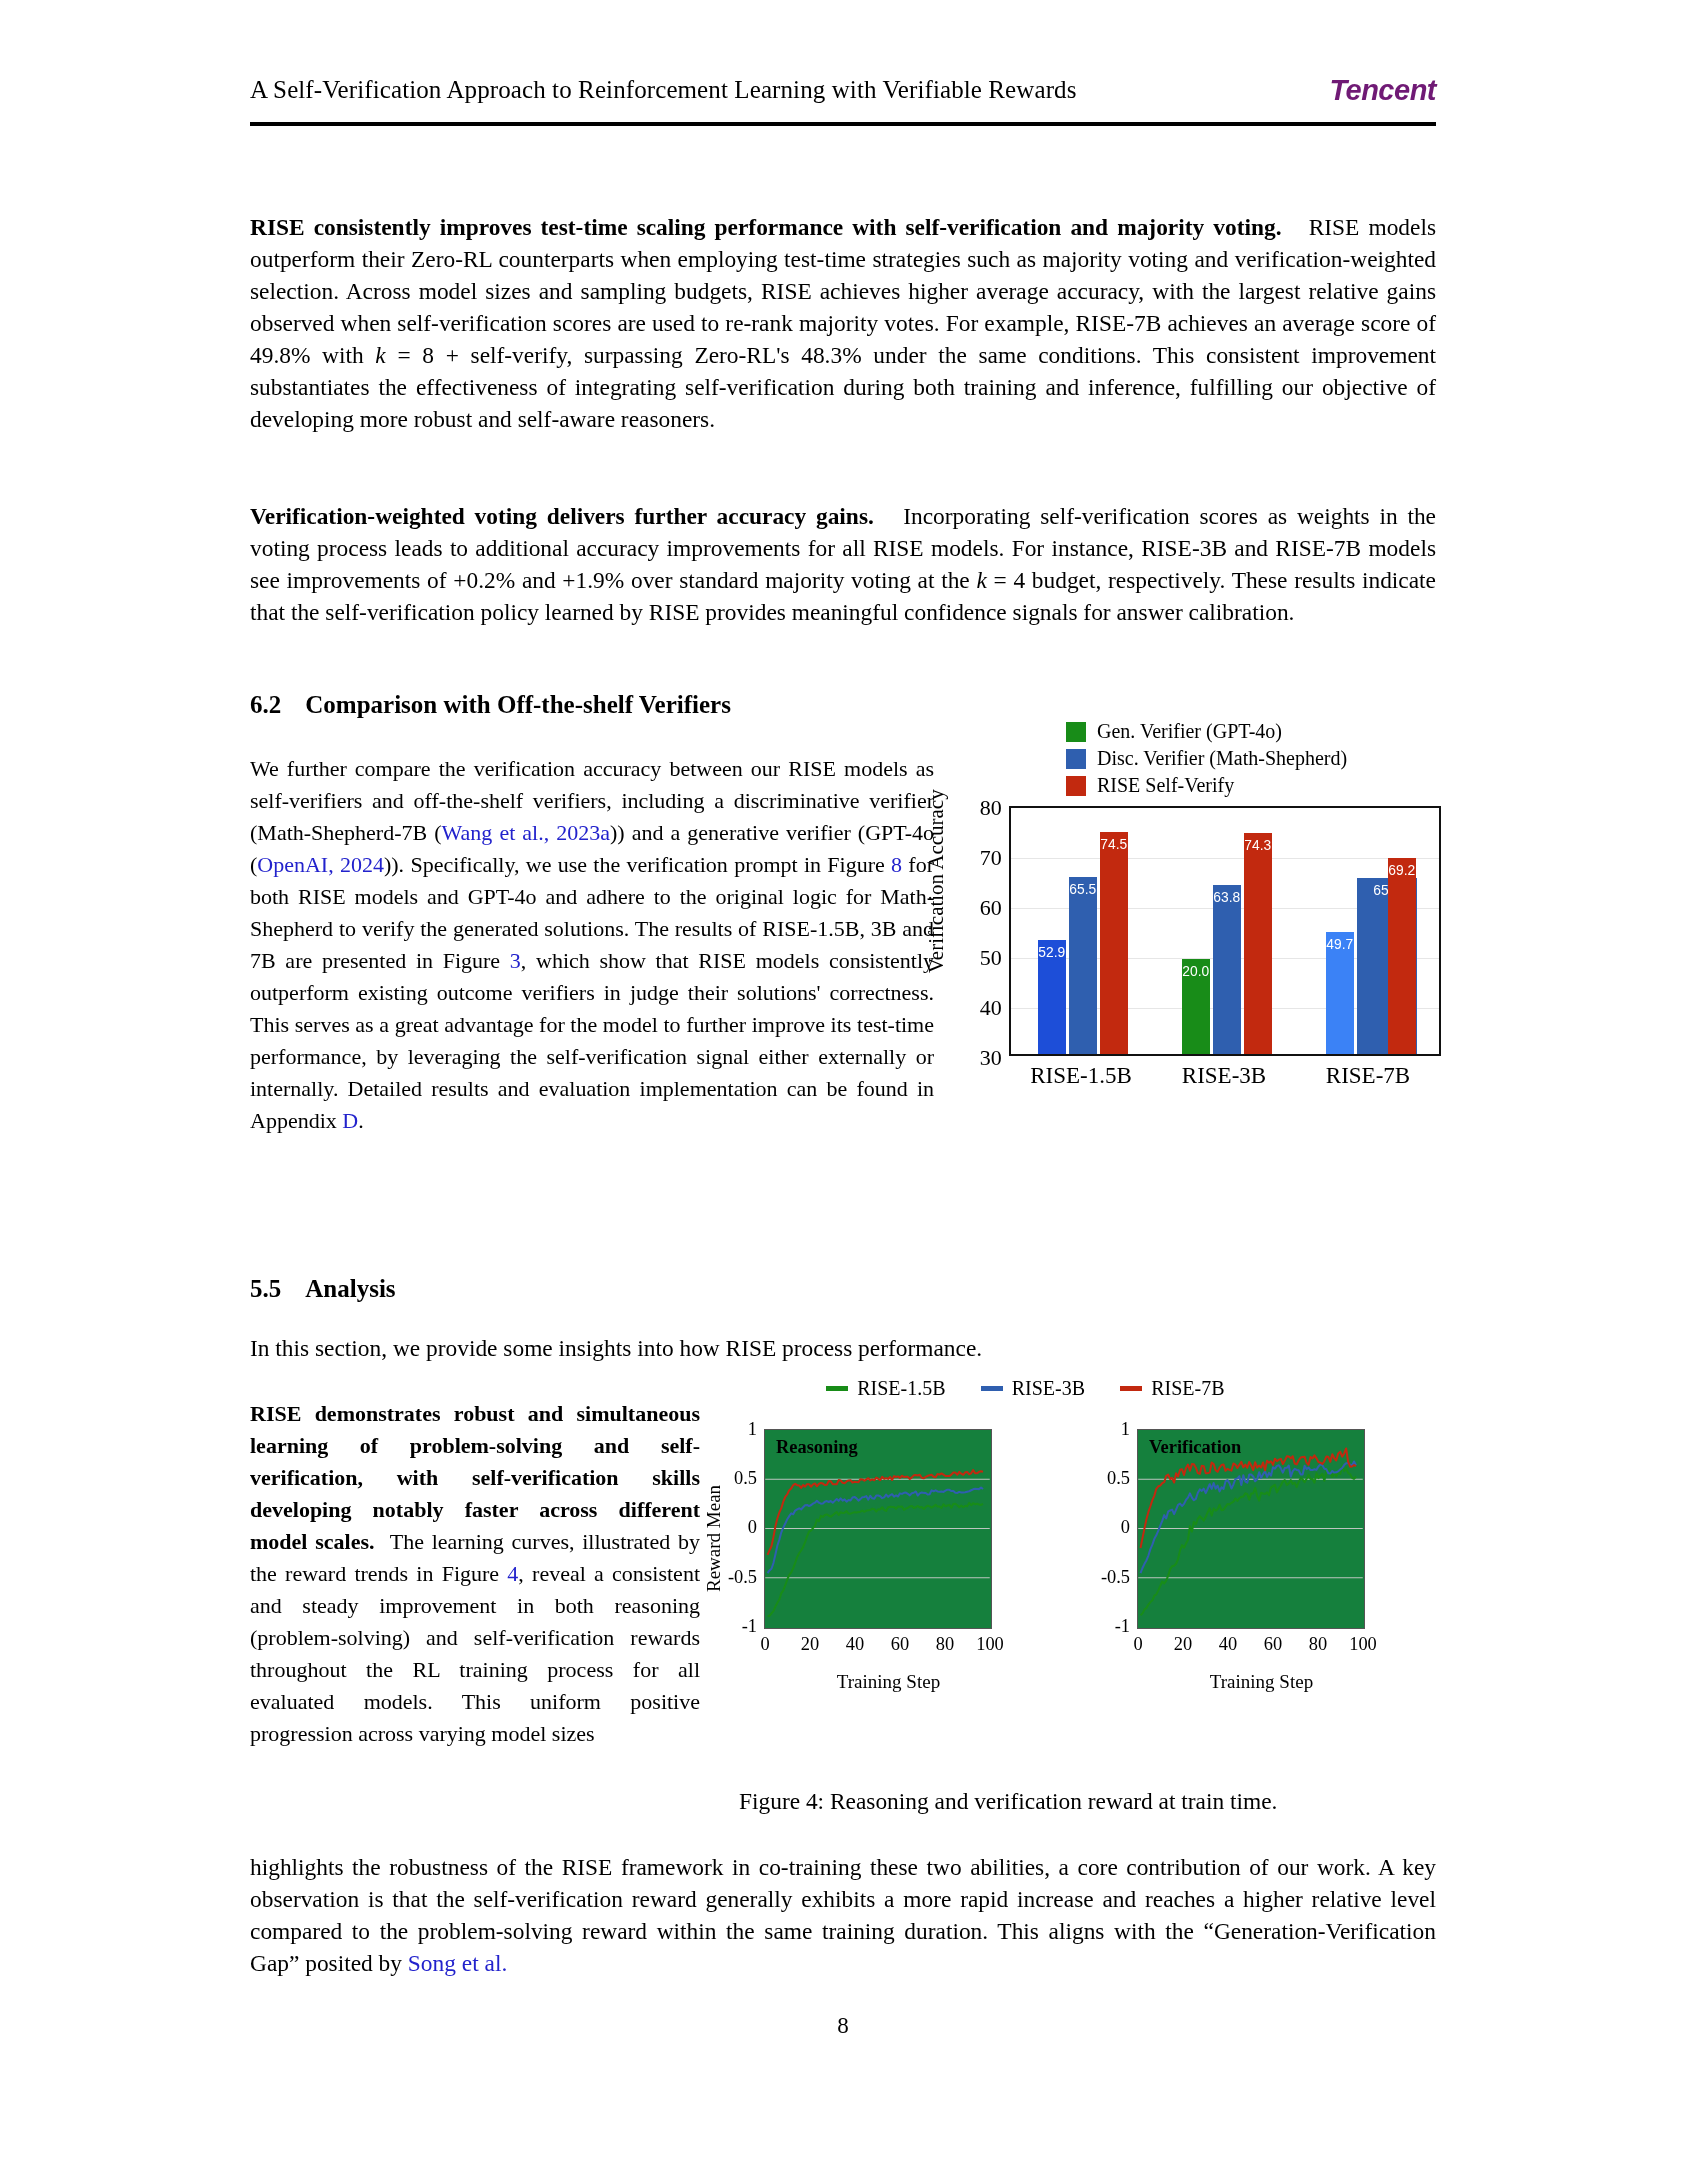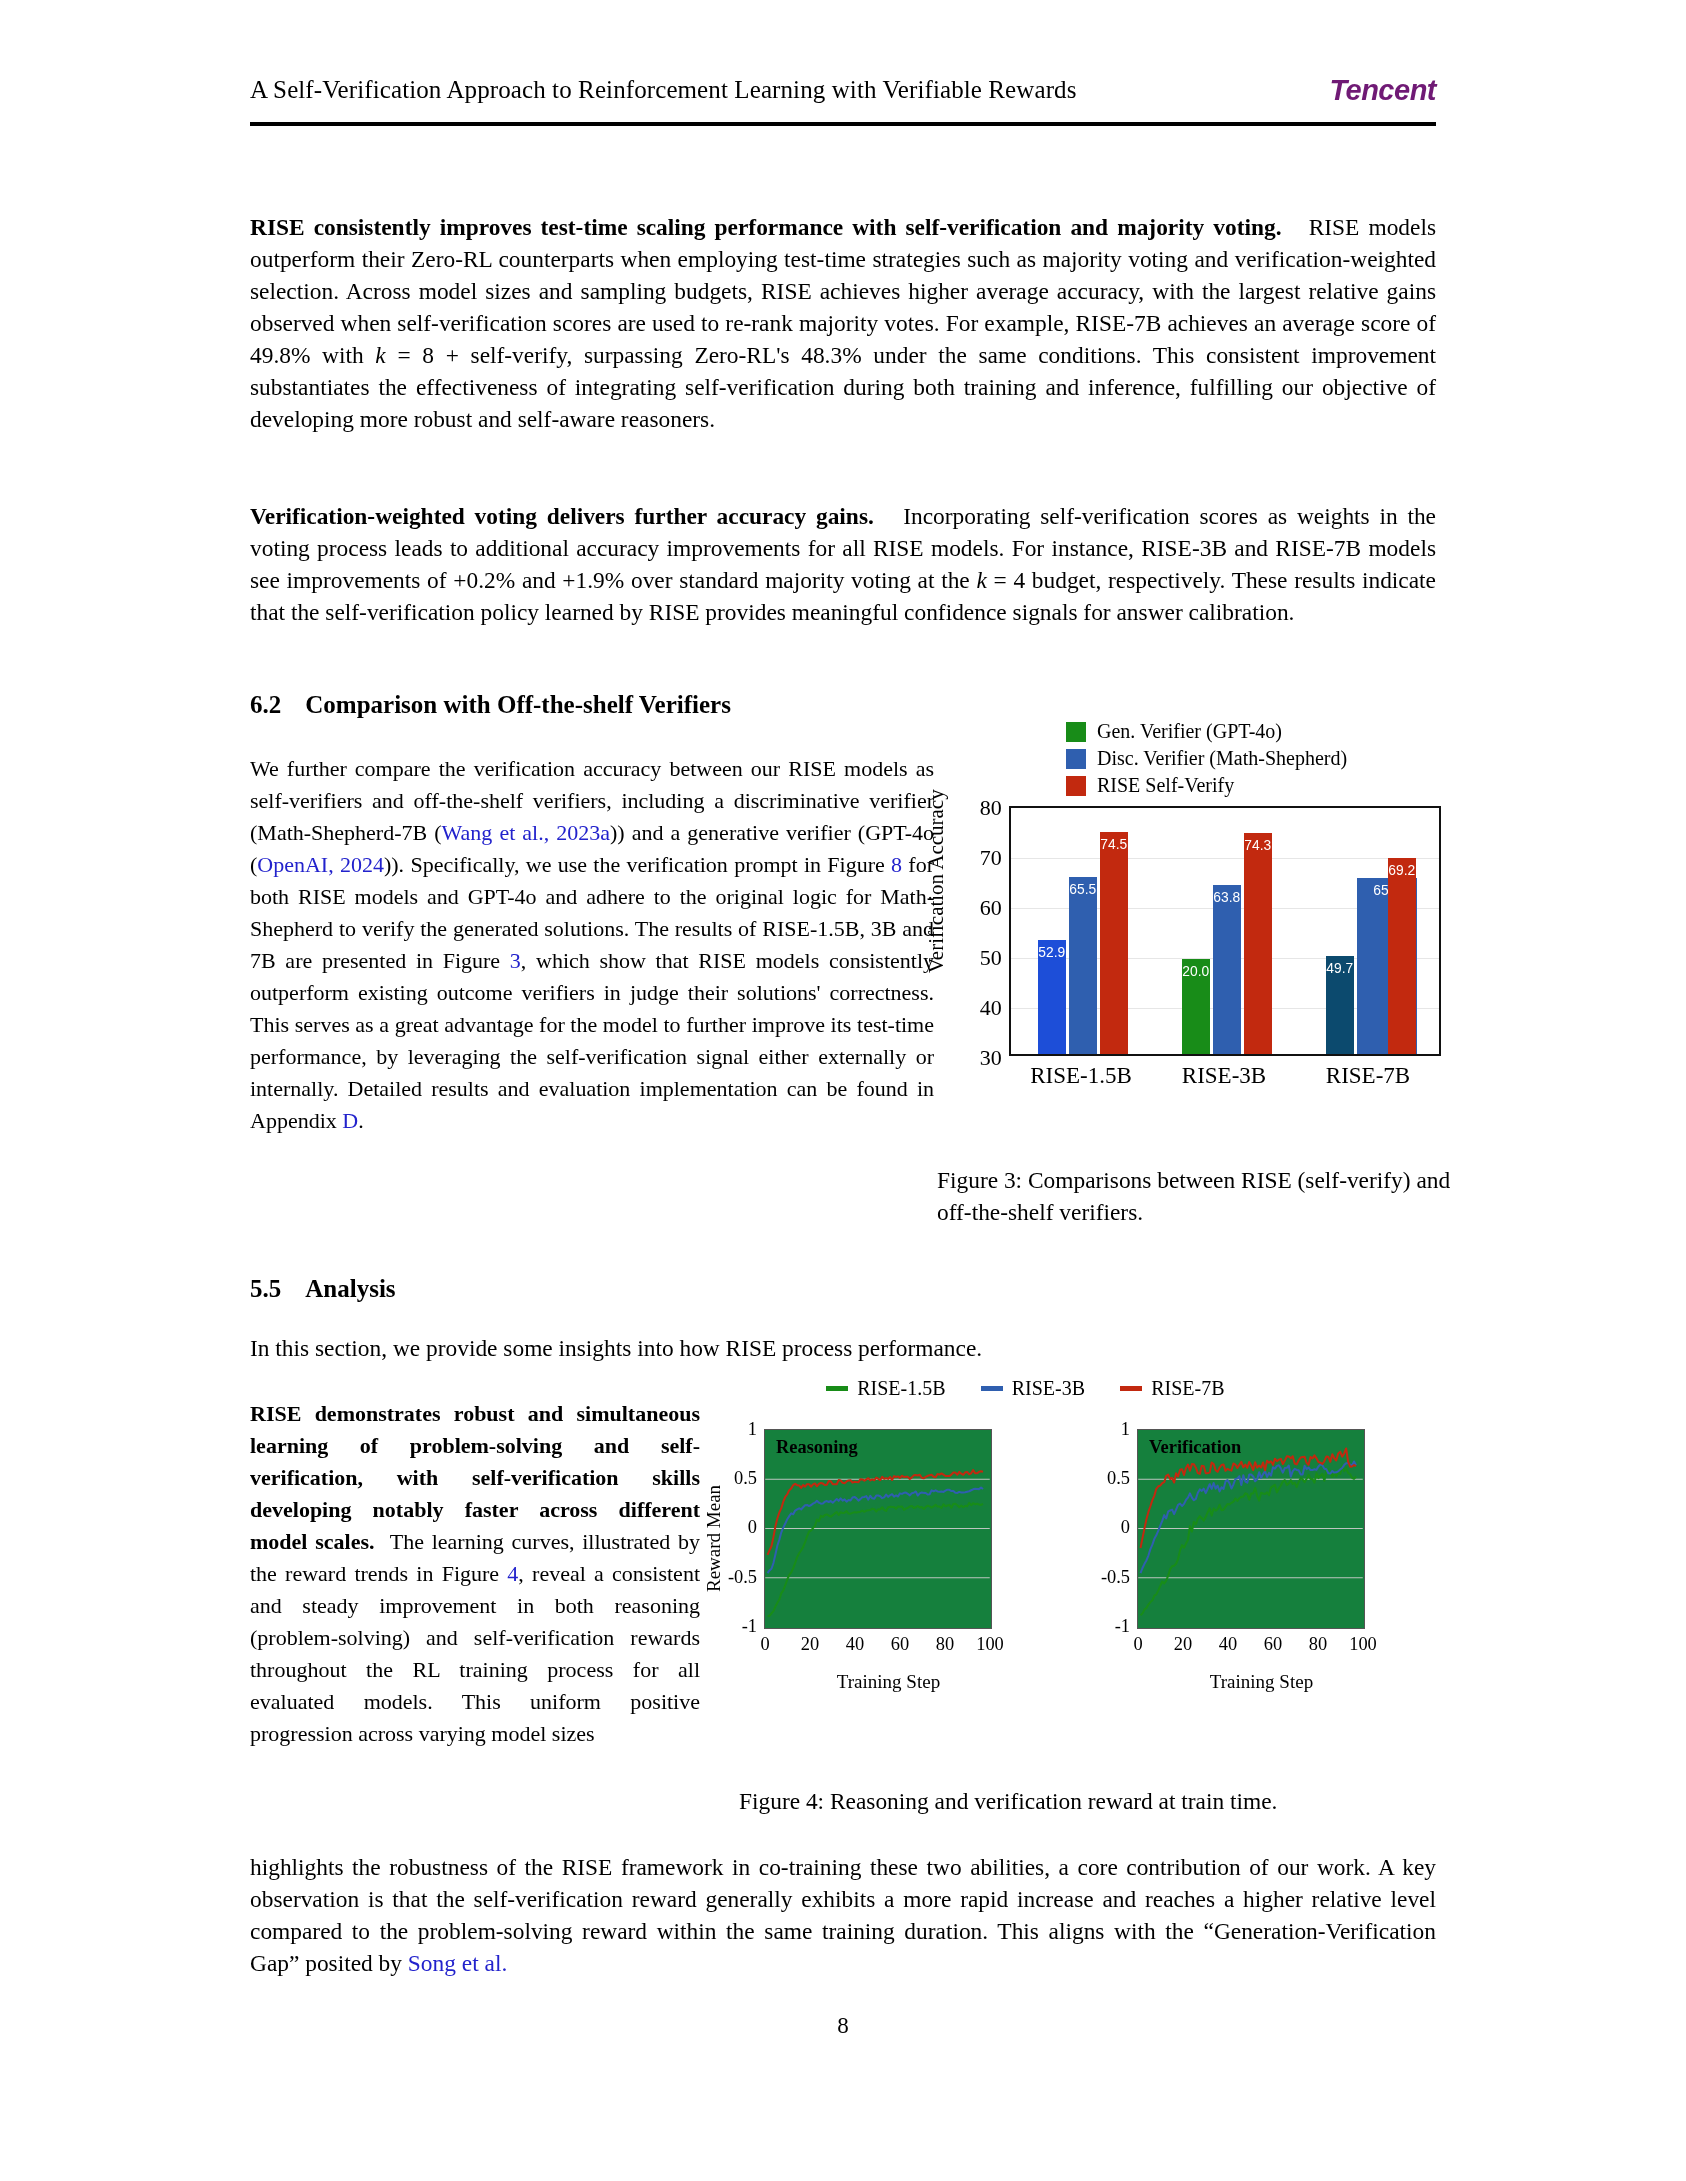--- a/index.html
+++ b/index.html
@@ -332,39 +332,38 @@
             <span class="val">20.0</span>
           </div>
           <div class="bar" style="left: 58px; background: rgb(47, 95, 175); height: 169px;">
             <span class="val">63.8</span>
           </div>
           <div class="bar" style="left: 89px; background: rgb(194, 41, 15); height: 221px;">
             <span class="val">74.3</span>
           </div>
         </div>
         <div class="group" style="left: 288px; width: 144px;">
-          <div class="bar" style="left: 27px; background: #0c4a6e; height: 98px;">
+          <div class="bar" style="left: 27px; background: #3b82f6; height: 122px;">
             <span class="val">49.7</span>
           </div>
           <div class="bar" style="left: 58px; background: rgb(47, 95, 175); height: 176px; padding-left: 32px;">
             <span class="val">65.3</span>
           </div>
           <div class="bar" style="left: 89px; background: rgb(194, 41, 15); height: 196px;">
             <span class="val">69.2</span>
           </div>
         </div>
       </div>
     <div id="bar-xticks">
         <div class="xtick" style="left: 72px; width: 144px;">RISE-1.5B</div>
         <div class="xtick" style="left: 215px; width: 144px;">RISE-3B</div>
         <div class="xtick" style="left: 359px; width: 144px;">RISE-7B</div>
       </div>
   </div>
 
-  <div class="fig-cap" style="left:937px; top:1164px; width:514px;">Figure 3: Comparisons between RISE (self-verify) and off-the-shelf verifiers.</div>
 
   <div class="col-full sec-head" style="top:1273px;">
     <span class="num">5.5</span><span>Analysis</span>
   </div>
 
   <div class="col-full" style="top:1332px;">In this section, we provide some insights into how RISE process performance.</div>
 
   <div class="col-left" style="top:1398px; width:450px;">
     <span class="bold">RISE demonstrates robust and simultaneous learning of problem-solving and self-verification, with self-verification skills developing notably faster across different model scales.</span>&nbsp;
     <span>The learning curves, illustrated by the reward trends in Figure </span><span class="link">4</span><span>, reveal a consistent and steady improvement in both reasoning (problem-solving) and self-verification rewards throughout the RL training process for all evaluated models. This uniform positive progression across varying model sizes</span>

